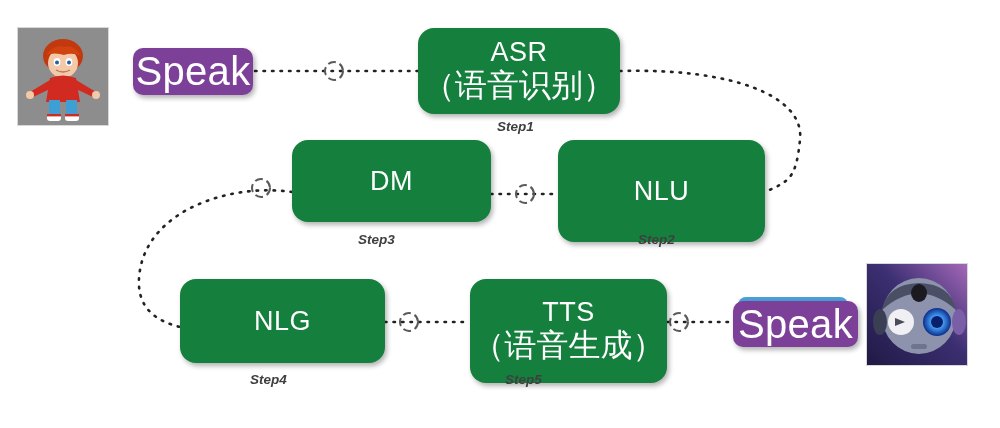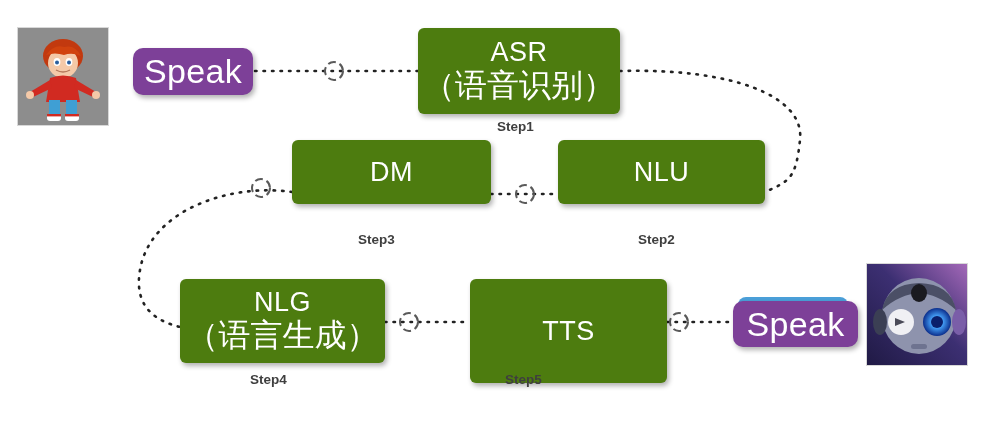--- a/index.html
+++ b/index.html
@@ -4,47 +4,47 @@
 <style>
   html,body{margin:0;padding:0;background:#ffffff;}
   body{width:1000px;height:428px;position:relative;overflow:hidden;
        font-family:"Liberation Sans","DejaVu Sans",sans-serif;}
   #stage{position:absolute;inset:0;}
 
   
   #wires{position:absolute;left:0;top:0;width:1000px;height:428px;}
 
   
-  .node{position:absolute;background:#4d7c0f;border-radius:6px;
+  .node{position:absolute;background:#15803d;border-radius:16px;
         box-shadow:2px 3px 5px rgba(0,0,0,.30);
         display:flex;flex-direction:column;align-items:center;
         justify-content:center;color:#ffffff;text-align:center;}
   .node .en{font-size:27px;line-height:1.05;letter-spacing:.5px;}
   .node .cn{font-size:32px;line-height:1.15;white-space:nowrap;}
 
   #node-asr{left:418px;top:28px;width:202px;height:86px;}
-  #node-dm {left:292px;top:140px;width:199px;height:64px;}
-  #node-nlu{left:558px;top:140px;width:207px;height:64px;}
+  #node-dm {left:292px;top:140px;width:199px;height:82px;}
+  #node-nlu{left:558px;top:140px;width:207px;height:102px;}
   #node-nlg{left:180px;top:279px;width:205px;height:84px;}
   #node-tts{left:470px;top:279px;width:197px;height:104px;}
 
   
   .step{position:absolute;font-size:13.5px;font-weight:bold;color:#3f3f3f;
-        white-space:nowrap;}
+        white-space:nowrap;font-style:italic;}
   #step1{left:497px;top:119px;}
   #step3{left:358px;top:232px;text-align:right;}
   #step2{left:638px;top:232px;}
   #step4{left:250px;top:372px;}
   #step5{left:505px;top:372px;}
 
   
   .badge{position:absolute;background:#7D4098;border-radius:10px;
          box-shadow:2px 3px 5px rgba(0,0,0,.30);
          display:flex;align-items:center;justify-content:center;
-         color:#ffffff;font-size:34px;letter-spacing:.3px;}
+         color:#ffffff;font-size:40px;letter-spacing:.3px;}
   #badge-left{left:133px;top:48px;width:120px;height:47px;}
   #badge-right{left:733px;top:301px;width:125px;height:46px;}
   
   #badge-right-backplate{position:absolute;left:738px;top:297px;width:110px;
          height:20px;background:#4a9fd8;border-radius:8px;}
 
   
   .avatar{position:absolute;overflow:hidden;border:1px solid #d8d8d8;}
   #avatar-user{left:17px;top:27px;width:90px;height:97px;background:#8a8a8a;}
   #avatar-bot {left:866px;top:263px;width:100px;height:101px;
@@ -128,26 +128,26 @@
   </div>
   <div class="step" id="step3">Step3</div>
 
   <div class="node" id="node-nlu">
     <span class="en">NLU</span>
   </div>
   <div class="step" id="step2">Step2</div>
 
   <div class="node" id="node-nlg">
     <span class="en">NLG</span>
-    <span class="cn">（语言生成）</span>
   </div>
   <div class="step" id="step4">Step4</div>
 
   <div class="node" id="node-tts">
     <span class="en">TTS</span>
+    <span class="cn">（语音生成）</span>
   </div>
   <div class="step" id="step5">Step5</div>
 
   <div id="badge-right-backplate"></div>
   <div class="badge" id="badge-right">
     <span>Speak</span>
   </div>
 
   <div class="avatar" id="avatar-bot">
     <svg viewBox="0 0 100 101">

